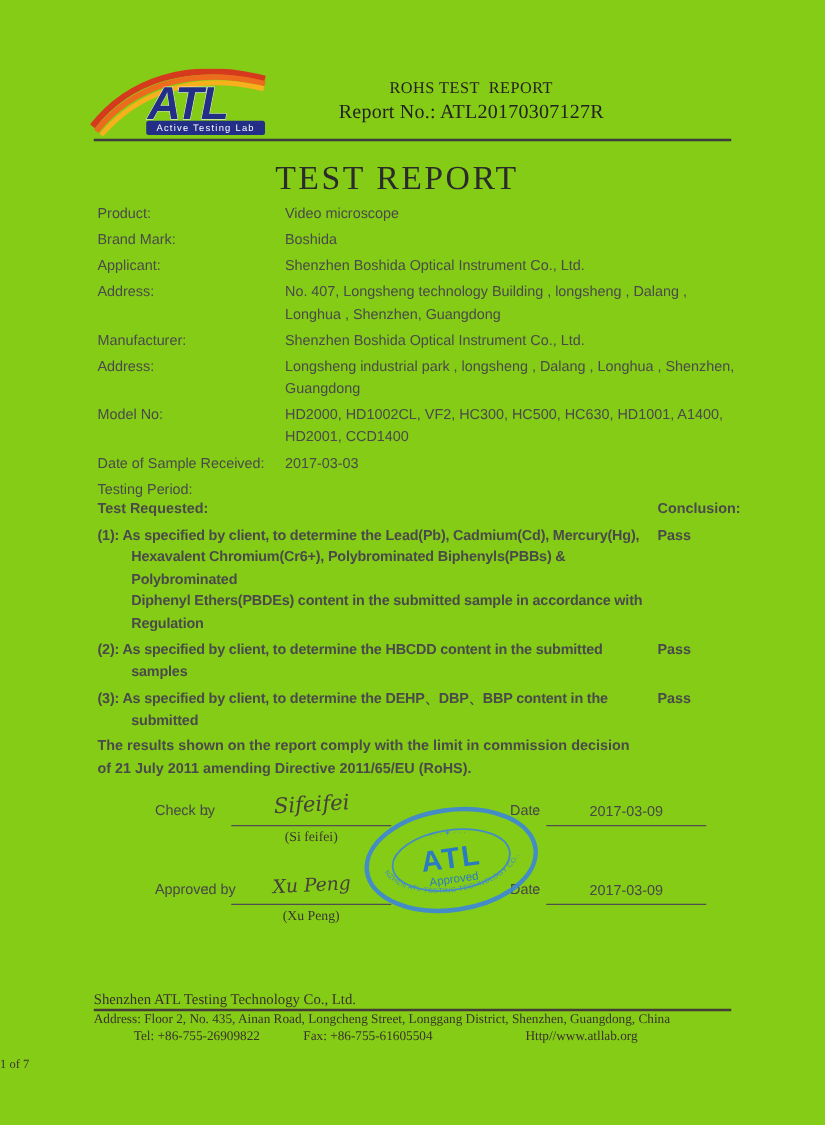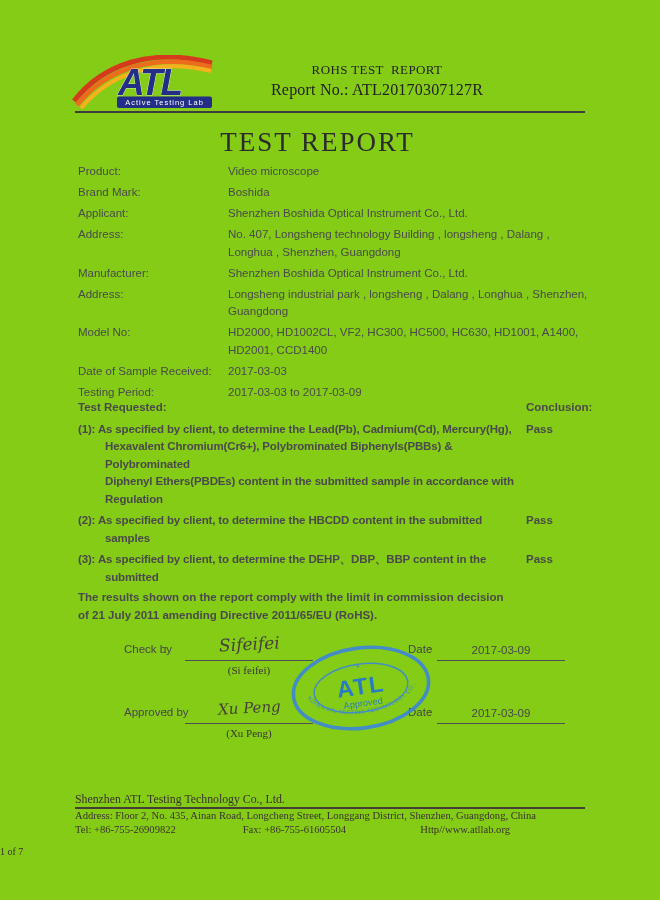--- a/index.html
+++ b/index.html
@@ -52,21 +52,21 @@
   }
   .rule-bottom{position:absolute;left:75px;right:75px;top:807px;border-top:2px solid #453e37;}
   .footer-address{
     position:absolute;left:75px;top:810px;width:520px;white-space:nowrap;
     font-family:"Liberation Serif",serif;font-size:10.6px;color:#3a332c;
   }
   .footer-contact{
     position:absolute;left:75px;top:824px;width:520px;white-space:nowrap;
     font-family:"Liberation Serif",serif;font-size:10.6px;color:#3a332c;
   }
-  .footer-contact .seg-tel{display:inline-block;width:165px;}
+  .footer-contact .seg-tel{display:inline-block;width:165px;text-align:center;}
   .footer-contact .seg-fax{display:inline-block;width:175px;}
   .page-num{
     position:absolute;left:0;right:0;top:846px;text-align:left;
     font-family:"Liberation Serif",serif;font-size:10px;color:#3a332c;
   }
 </style>
 </head>
 <body>
 
 <div class="page">
@@ -122,21 +122,20 @@
       <span class="flabel">Model No:</span>
       <span class="fvalue">HD2000, HD1002CL, VF2, HC300, HC500, HC630, HD1001, A1400,
 HD2001, CCD1400</span>
     </div>
     <div class="frow">
       <span class="flabel">Date of Sample Received:</span>
       <span class="fvalue">2017-03-03</span>
     </div>
     <div class="frow">
       <span class="flabel">Testing Period:</span>
-      <span class="fvalue">2017-03-03 to 2017-03-09</span>
     </div>
   </div>
 
   <div class="testreq">
     <div class="tr-head">
       <span class="tr-head-label">Test Requested:</span>
       <span class="concl-col">Conclusion:</span>
     </div>
     <div class="tr-item">
       <span class="tr-item-text">(1): As specified by client, to determine the Lead(Pb), Cadmium(Cd), Mercury(Hg),

